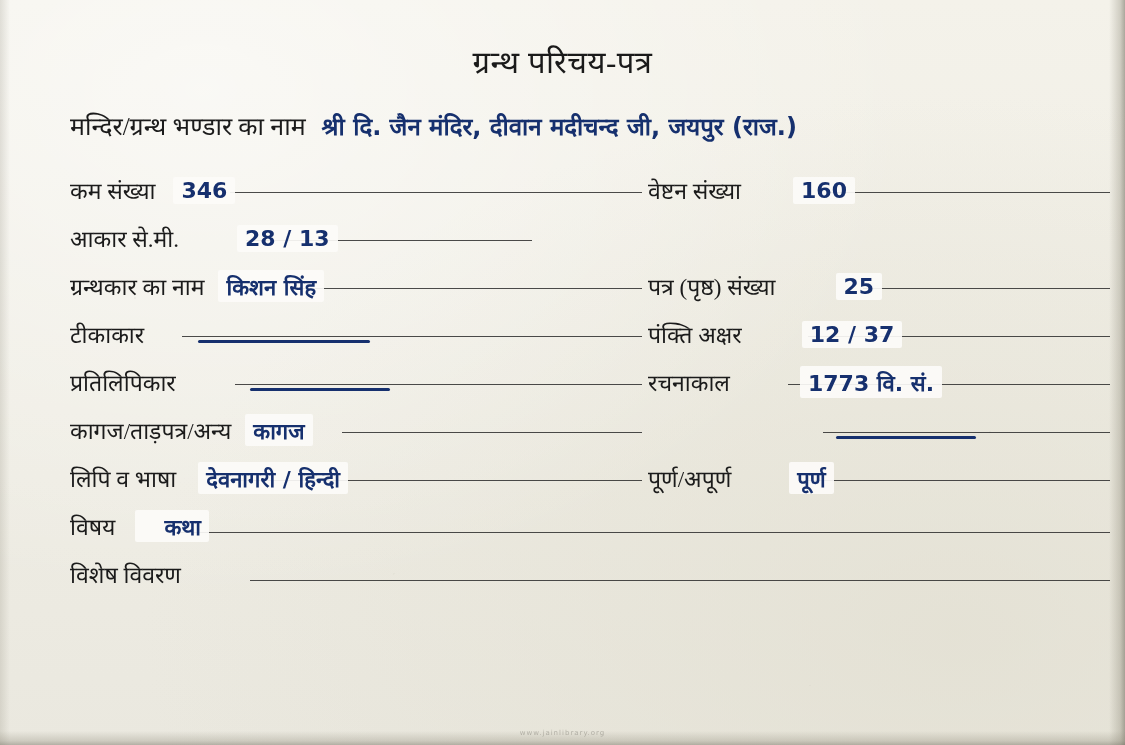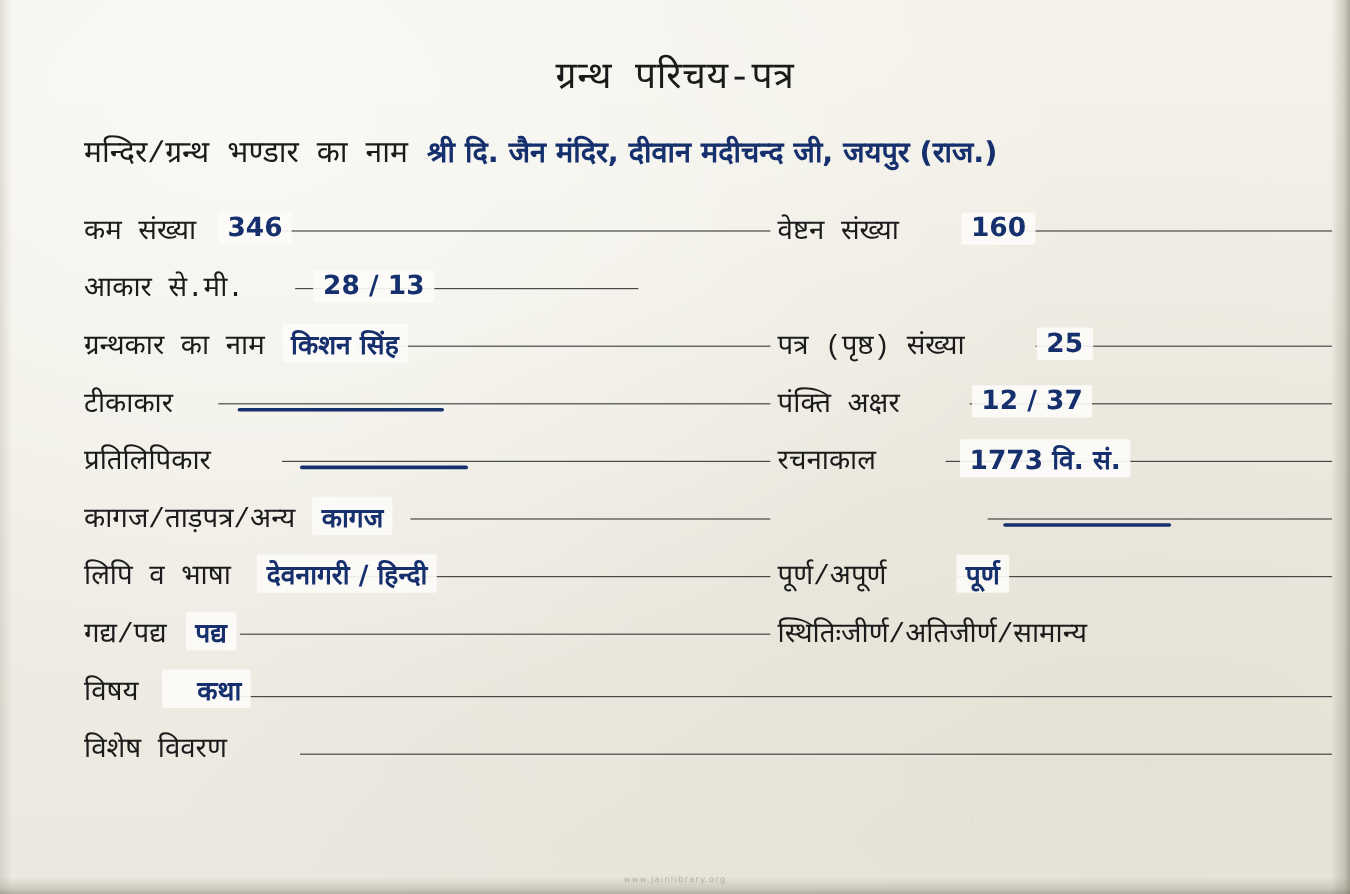--- a/index.html
+++ b/index.html
@@ -56,21 +56,21 @@
   }
   .edge-left {
     position: absolute;
     top: 0; left: 0;
     width: 10px; height: 745px;
     background: linear-gradient(270deg, rgba(150,146,130,0) 0%, rgba(150,146,132,0.25) 100%);
   }
 
   .printed {
     color: #1c1c1c;
-    font-family: Liberation Mono, monospace;
+    font-family: Liberation Serif, serif;
   }
   .ink {
     color: #16306e;
     font-family: "DejaVu Sans", sans-serif;
     font-weight: 700;
   }
 
   #title {
     position: absolute;
     top: 40px;
@@ -282,30 +282,20 @@
         <span class="lbl printed">लिपि व भाषा</span>
         <span class="val ink" style="margin-left:22px;">देवनागरी / हिन्दी</span>
       </div>
       <div class="col col-right">
         <div class="rule" style="left:150px; right:0;"></div>
         <span class="lbl printed">पूर्ण/अपूर्ण</span>
         <span class="val ink" style="margin-left:22px;">पूर्ण</span>
       </div>
     </div>
 
-    <div class="row">
-      <div class="col col-left">
-        <div class="rule" style="left:130px; right:6px;"></div>
-        <span class="lbl printed">गद्य/पद्य</span>
-        <span class="val ink" style="margin-left:16px;">पद्य</span>
-      </div>
-      <div class="col col-right">
-        <span class="lbl printed">स्थितिःजीर्ण/अतिजीर्ण/सामान्य</span>
-      </div>
-    </div>
 
     <div class="row">
       <div class="col" style="width:1040px;">
         <div class="full-rule" style="left:100px;"></div>
         <span class="lbl printed">विषय</span>
         <span class="val ink" style="margin-left:20px;padding-left:29px;">कथा</span>
       </div>
     </div>
 
     <div class="row">

